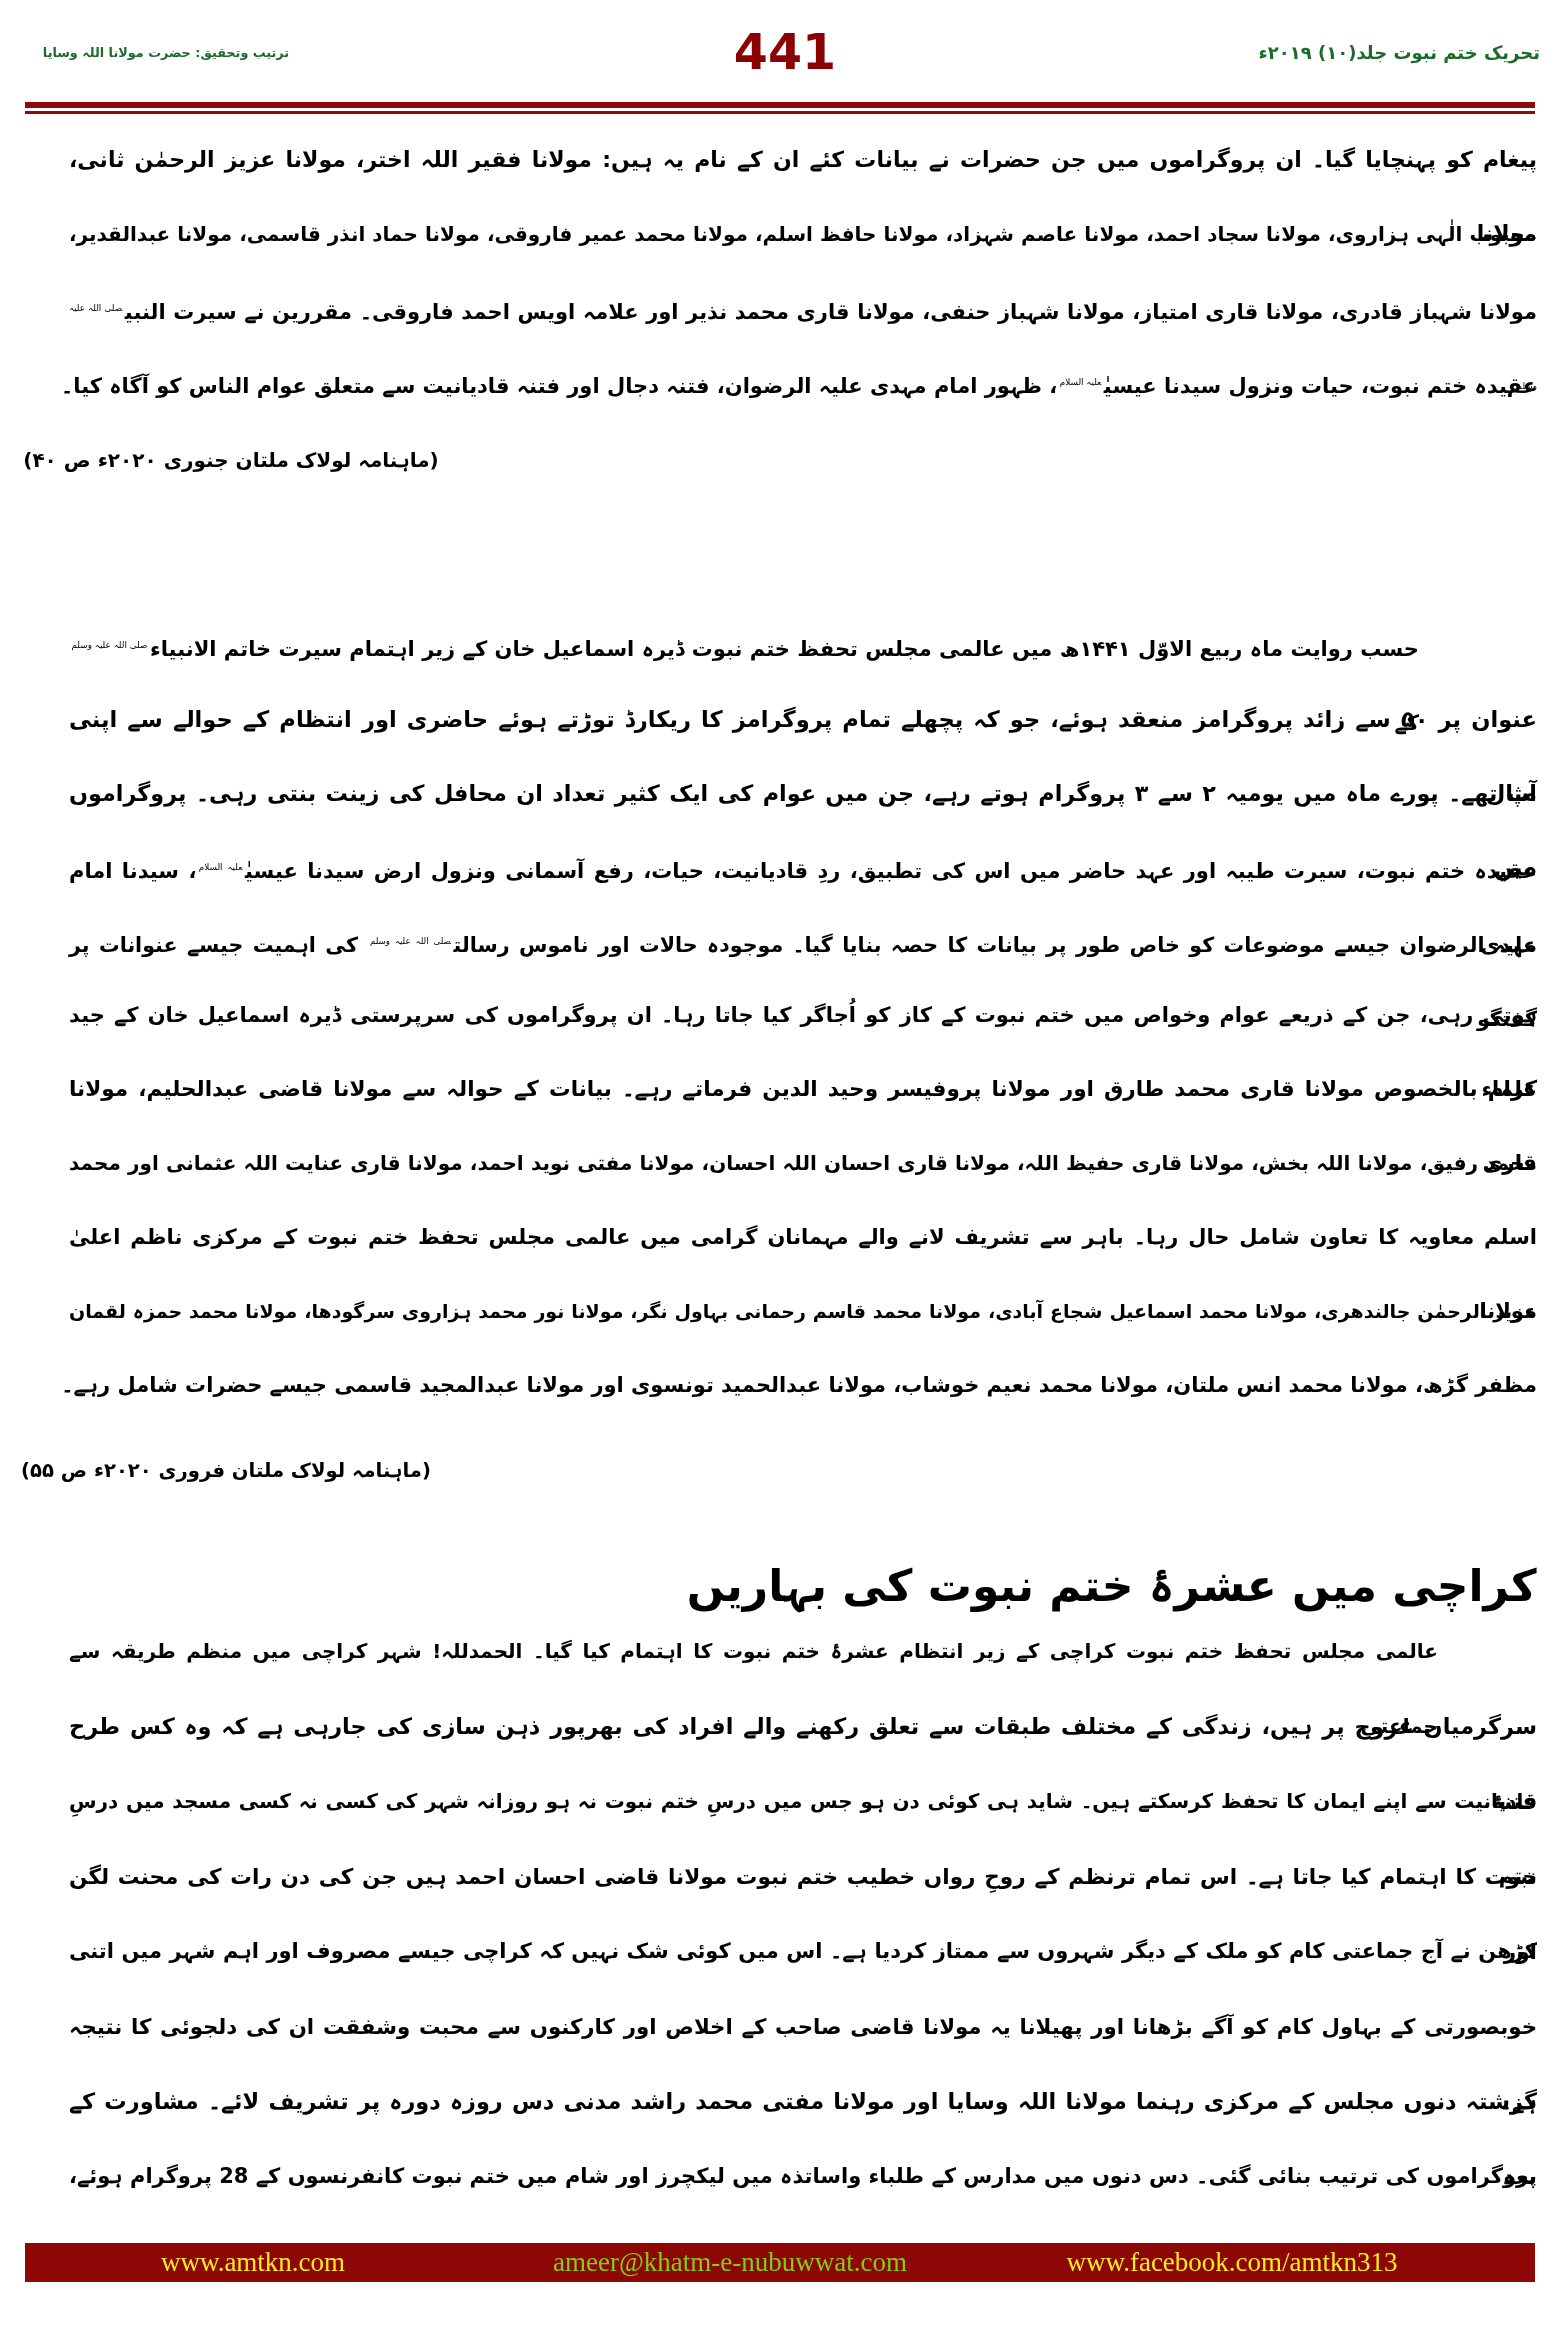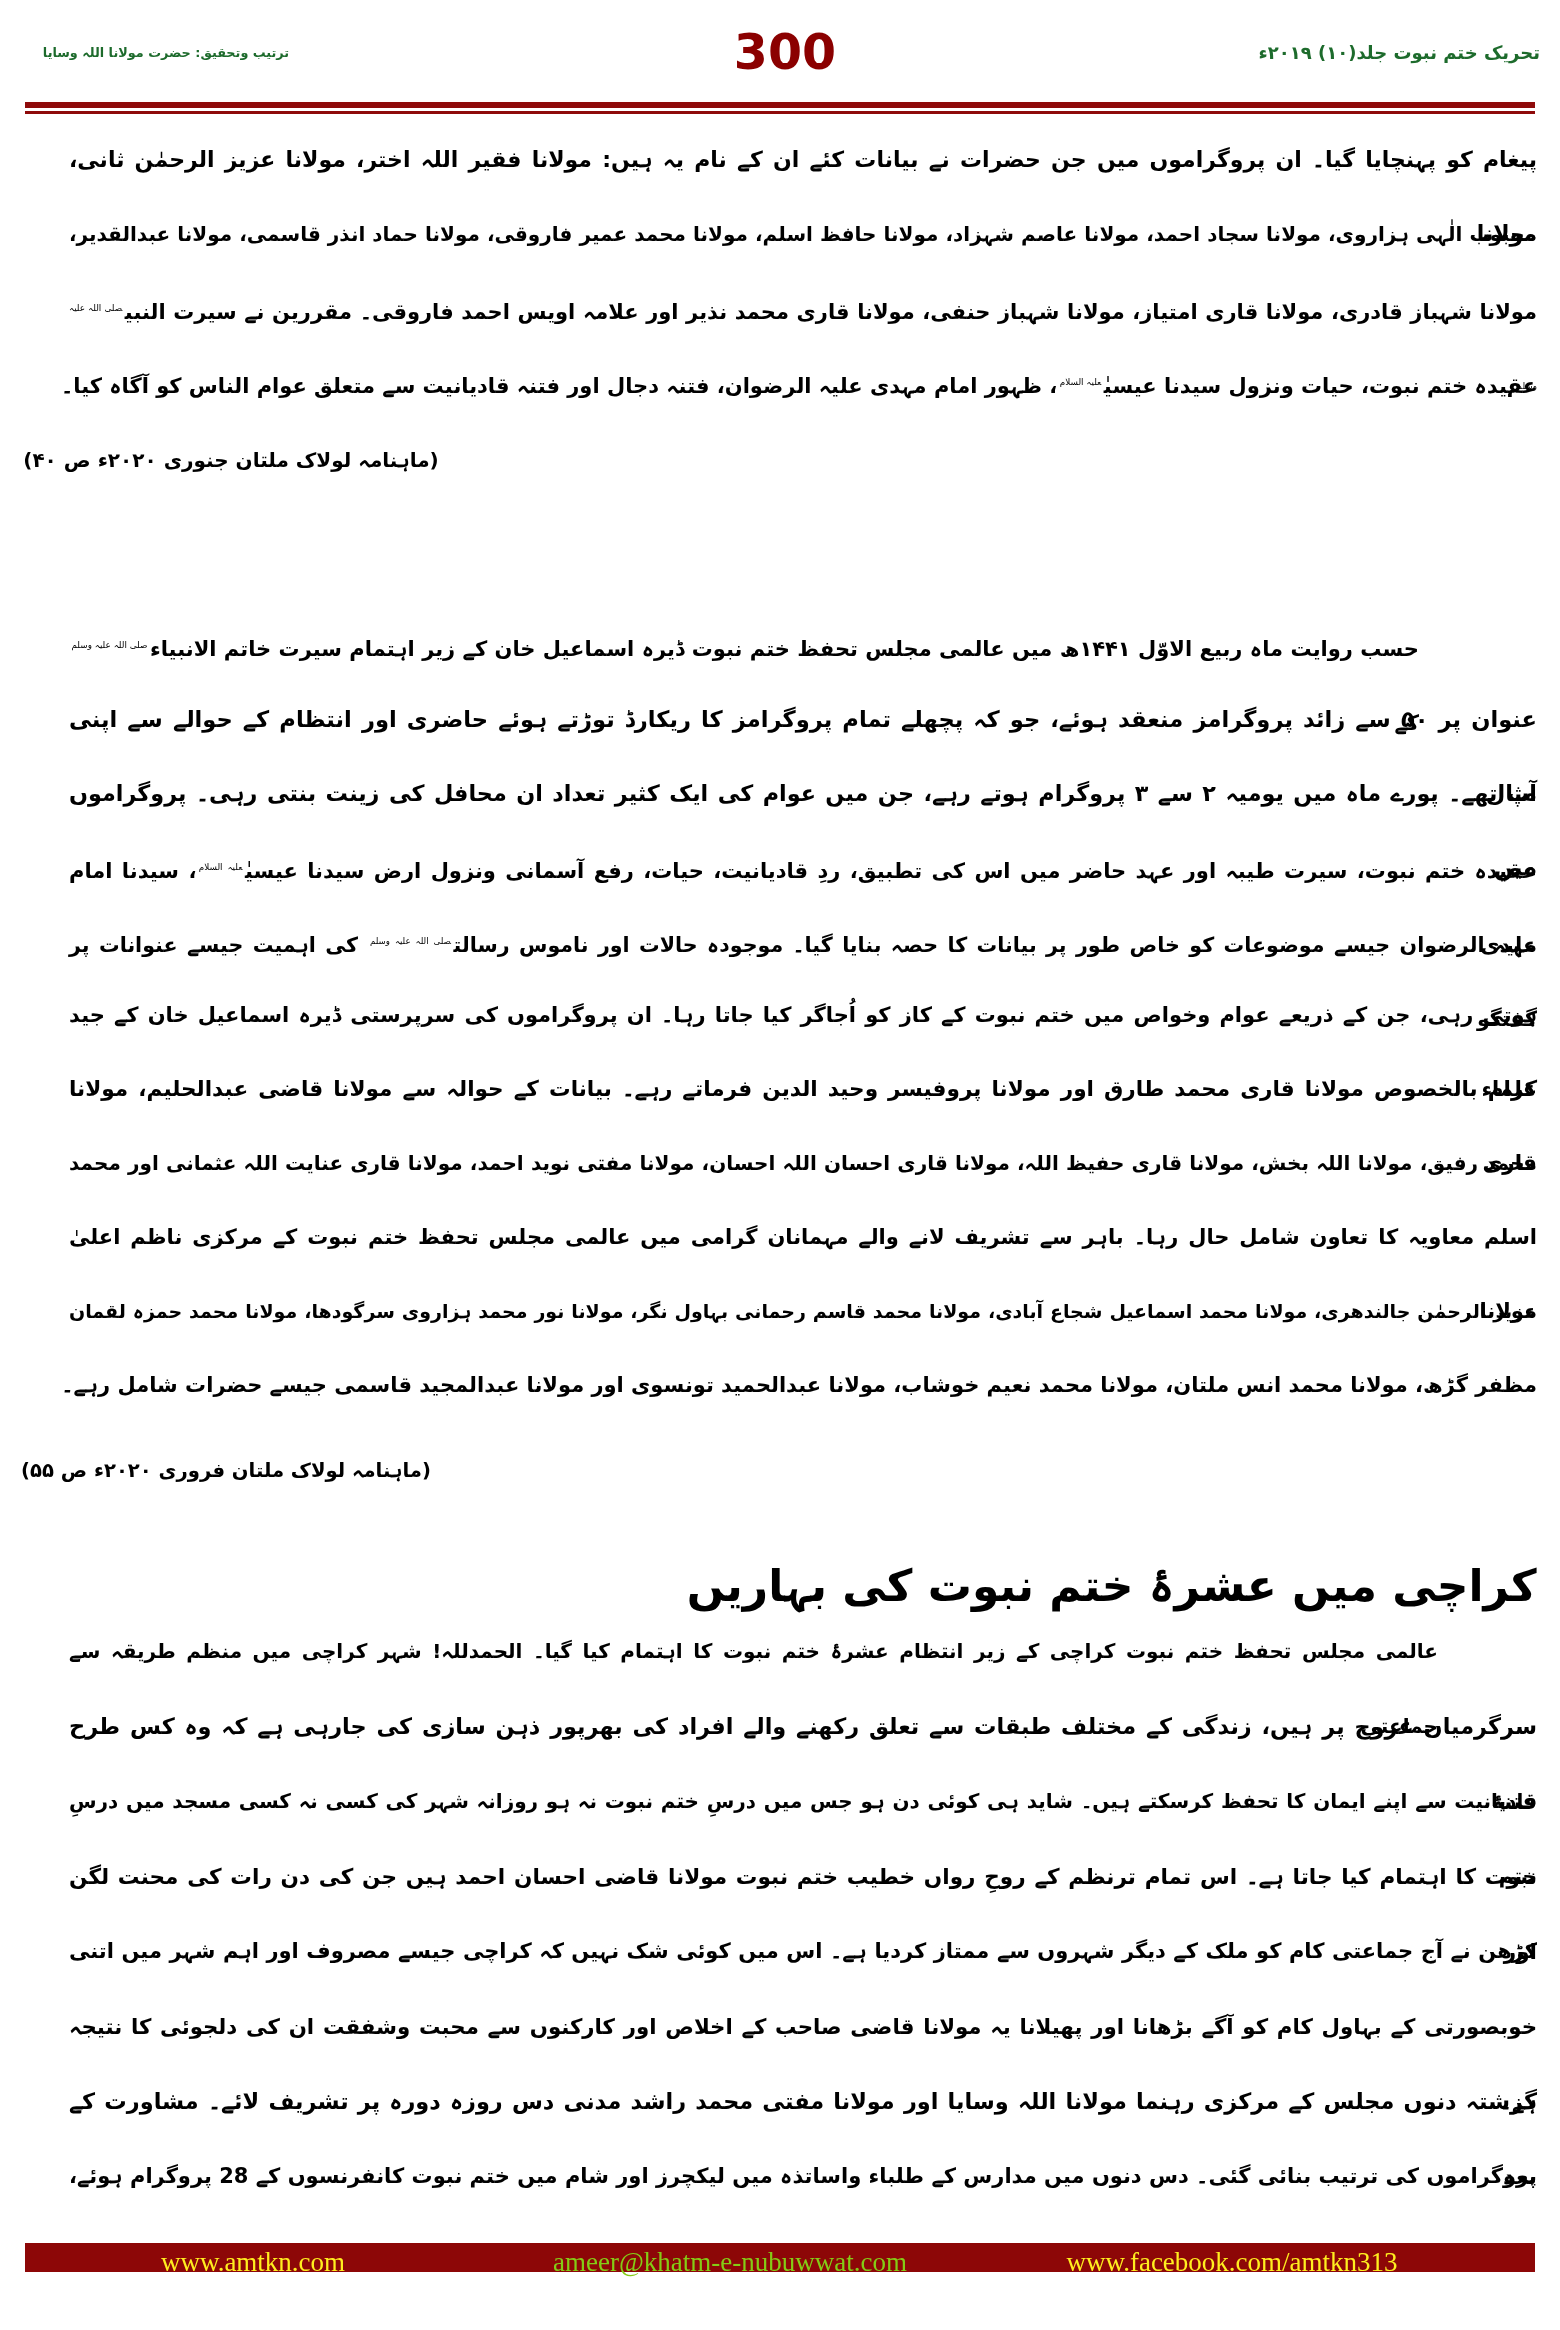--- a/index.html
+++ b/index.html
@@ -38,40 +38,40 @@
   #citation-2 { top: 1439px; }
 
   .heading {
     position: absolute; right: 23.5px; width: 1260px; height: 71px; line-height: 71px;
     direction: rtl; text-align: right; font-weight: bold; font-size: 44px; white-space: nowrap;
   }
   #heading-2 { top: 527px; }
   #heading-3 { top: 1550px; }
 
   
-  .footer { position: absolute; left: 25px; top: 2243px; width: 1510px; height: 29px; background: #8d0707; }
+  .footer { position: absolute; left: 25px; top: 2243px; width: 1510px; height: 39px; background: #8d0707; }
   .footer a {
     position: absolute; top: 0; height: 39px; line-height: 39px; white-space: nowrap;
     font-family: "Liberation Serif", serif; font-size: 27px; text-decoration: none; cursor: pointer;
     transform: translateX(-50%);
   }
   #website  { left: 228px;  color: #ffee1f; }
   #email    { left: 705px;  color: #84cc16; }
   #facebook { left: 1207px; color: #ffee1f; }
 </style>
 </head>
 <body>
 
 <div id="page">
 
   <div class="hdr hdr-left fit" style="font-size: 12.8px; white-space: nowrap;">
     <span class="txt">ترتیب وتحقیق: حضرت مولانا اللہ وسایا</span>
   </div>
   <div class="hdr hdr-num">
-    <span class="txt">300</span>
+    <span class="txt">441</span>
   </div>
   <div class="hdr hdr-right fit" style="font-size: 18px; white-space: nowrap;">
     <span class="txt">تحریک ختم نبوت جلد(۱۰) ۲۰۱۹ء</span>
   </div>
   <div class="rule rule-thick"></div>
   <div class="rule rule-thin"></div>
 
   <div id="para-1" class="para">
       <div class="line j first" style="font-size: 22px;"><span class="txt"><span>پیغام کو پہنچایا گیا۔ ان پروگراموں میں جن حضرات نے بیانات کئے ان کے نام یہ ہیں: مولانا فقیر اللہ اختر، مولانا عزیز الرحمٰن ثانی، مولانا</span></span></div>
       <div class="line j" style="font-size: 20px;"><span class="txt"><span>محبوب الٰہی ہزاروی، مولانا سجاد احمد، مولانا عاصم شہزاد، مولانا حافظ اسلم، مولانا محمد عمیر فاروقی، مولانا حماد انذر قاسمی، مولانا عبدالقدیر،</span></span></div>

